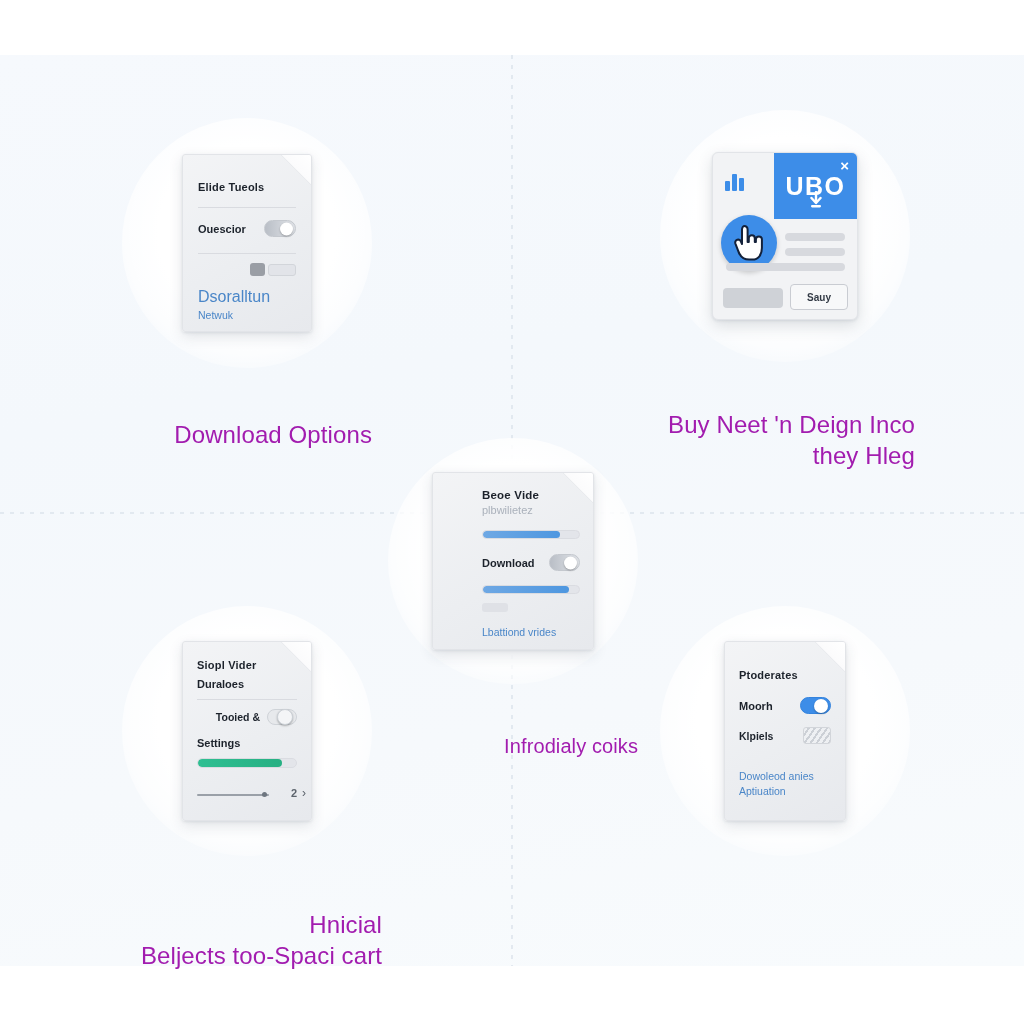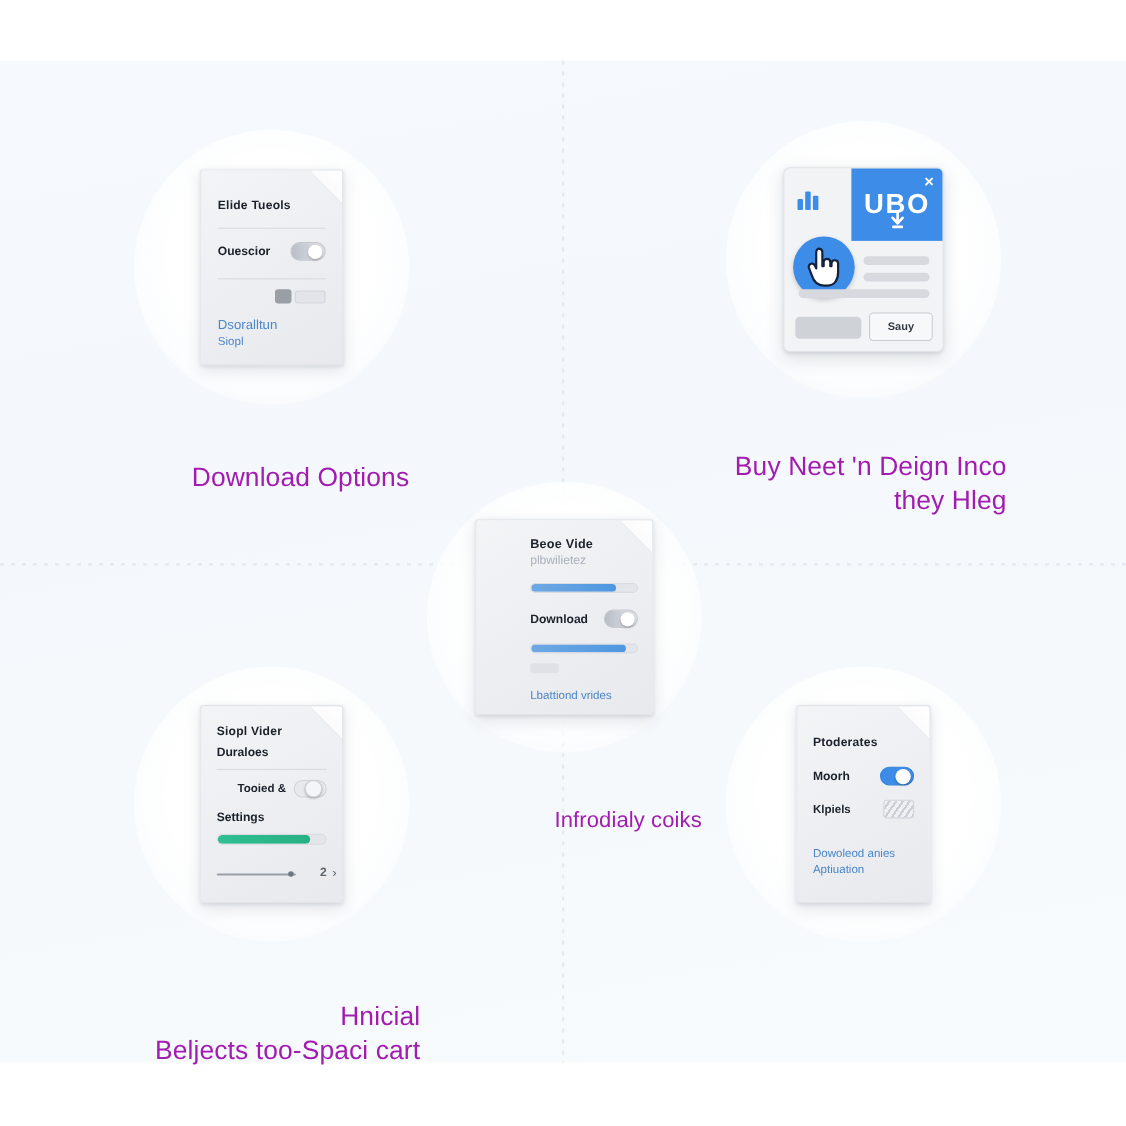--- a/index.html
+++ b/index.html
@@ -138,22 +138,22 @@
             <span class="s-label" style="font-size:11px;">Ouescior</span>
             <span class="toggle off" style="width:32px;height:17px;">
               <span class="knob" style="width:13px;height:13px;"></span>
             </span>
           </div>
           <div class="rule" style="margin-top:16px;"></div>
           <div style="display:flex;align-items:center;justify-content:flex-end;gap:3px;margin-top:8px;">
             <span style="display:block;width:15px;height:13px;border-radius:3px;background:#9a9ea5;"></span>
             <span class="blurchip" style="display:block;width:26px;height:10px;"></span>
           </div>
-          <div class="s-link" style="font-size:12px;margin-top:12px;">Dsoralltun</div>
-          <div class="s-link" style="font-size:10.5px;margin-top:3px;">Siopl</div>
+          <div class="s-link" style="font-size:16px;margin-top:12px;">Dsoralltun</div>
+          <div class="s-link" style="font-size:10.5px;margin-top:3px;">Netwuk</div>
         </div>
       </div>
     </div>
     <div class="caption" style="font-size:24px;margin-top:20px;width:250px;">Download Options</div>
   </div>
 
   <div class="cell" style="left:660px;top:110px;width:250px;">
     <div class="halo" style="width:250px;height:252px;">
       <div class="window">
         <div class="win-banner">

